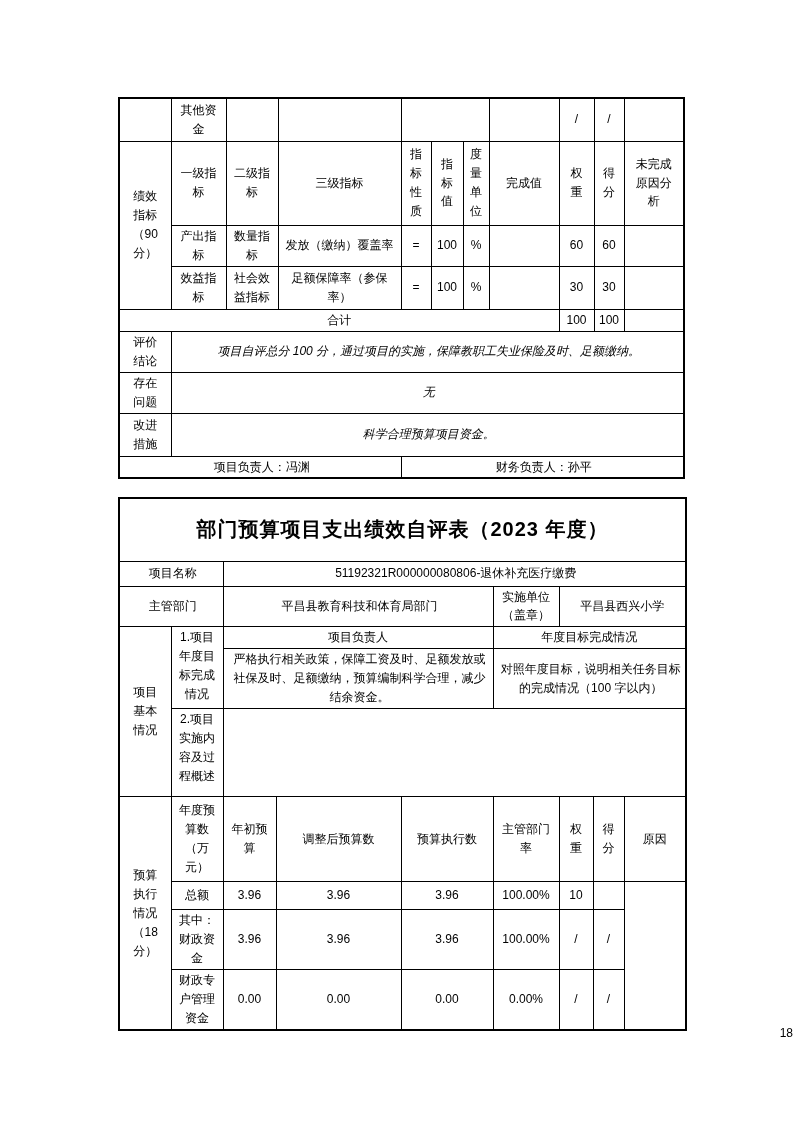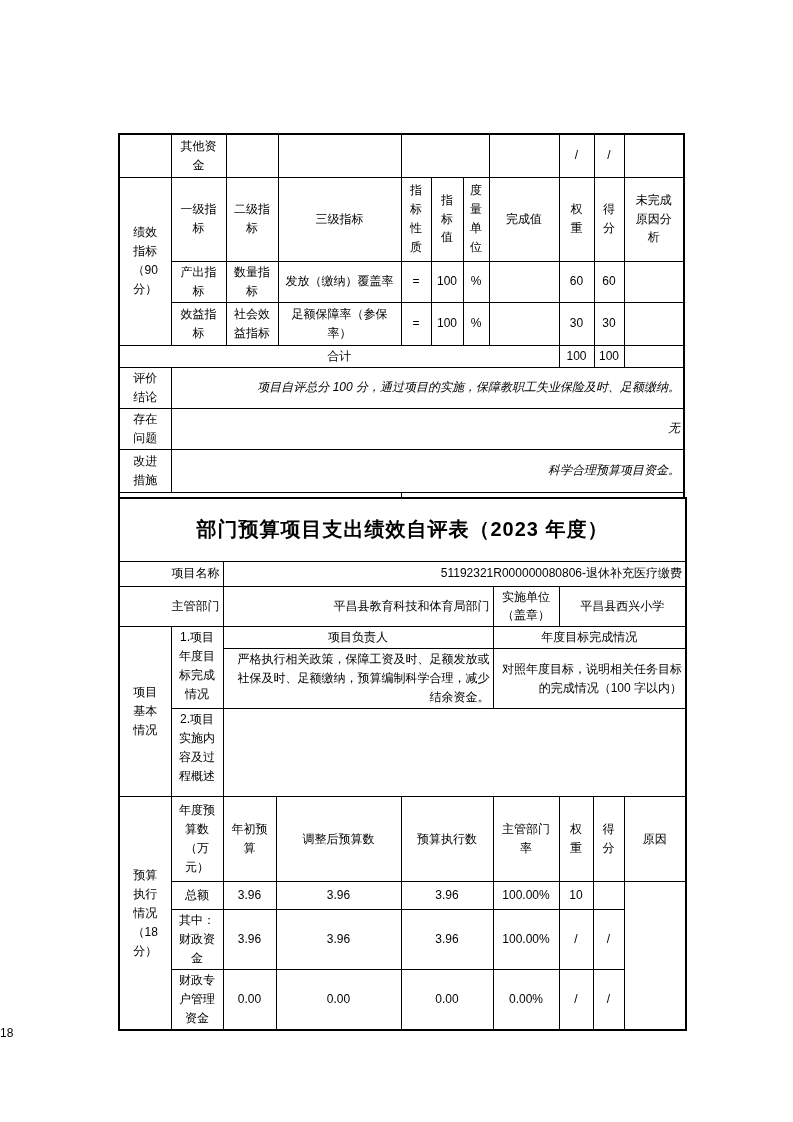--- a/index.html
+++ b/index.html
@@ -3,36 +3,36 @@
 <meta charset="utf-8">
 <style>
   html,body{margin:0;padding:0;}
   body{
     width:793px;height:1122px;background:#ffffff;color:#000;
     font-family:"Liberation Sans","DejaVu Sans",sans-serif;
     position:relative;overflow:hidden;
   }
   .page{position:relative;width:793px;height:1122px;background:#fff;}
   table{border-collapse:collapse;table-layout:fixed;position:absolute;background:#fff;}
-  table.t1{left:118px;top:97px;width:565px;border:2px solid #000;margin-top:36px;}
+  table.t1{left:118px;top:97px;width:565px;border:2px solid #000;}
   table.t2{left:118px;top:497px;width:567px;border:2px solid #000;}
   td{
     border:1px solid #000;
     font-size:12px;line-height:1.58;
     text-align:center;vertical-align:middle;
     padding:1px 3px;white-space:pre-line;overflow:hidden;
     word-break:break-all;
   }
-  td.left{text-align:right;padding-left:6px;}
+  td.left{text-align:center;padding-left:6px;}
   td.vtop{vertical-align:top;}
   td.italic{font-style:italic;}
   td.title-cell{font-size:20px;font-weight:bold;letter-spacing:1px;margin-left:44px;}
   .pagenum{
     position:absolute;left:0;top:1026px;width:793px;
-    text-align:left;font-size:12px;
+    text-align:right;font-size:12px;
   }
 </style>
 </head>
 <body>
 
 <div class="page">
 
   <table class="t1">
     <colgroup>
       <col style="width:52px">

